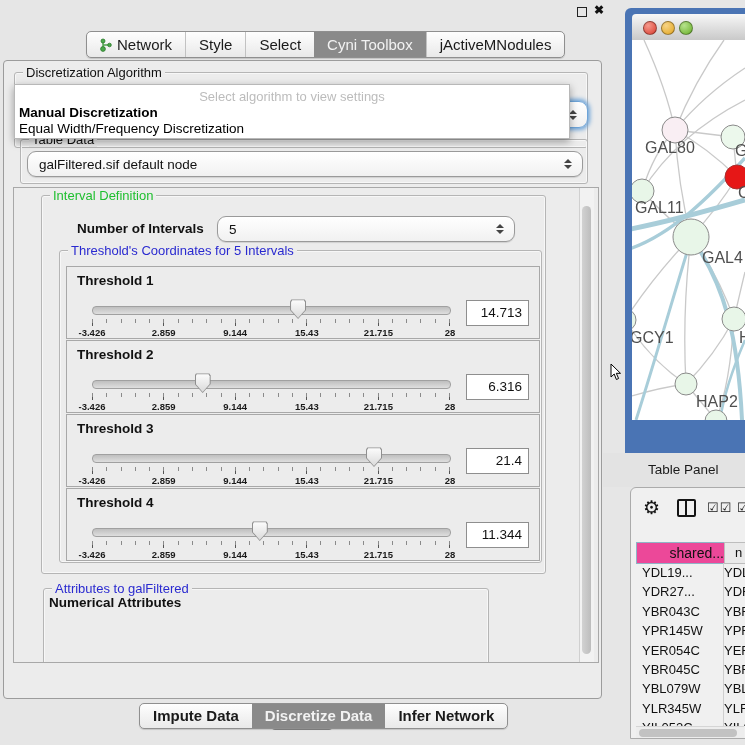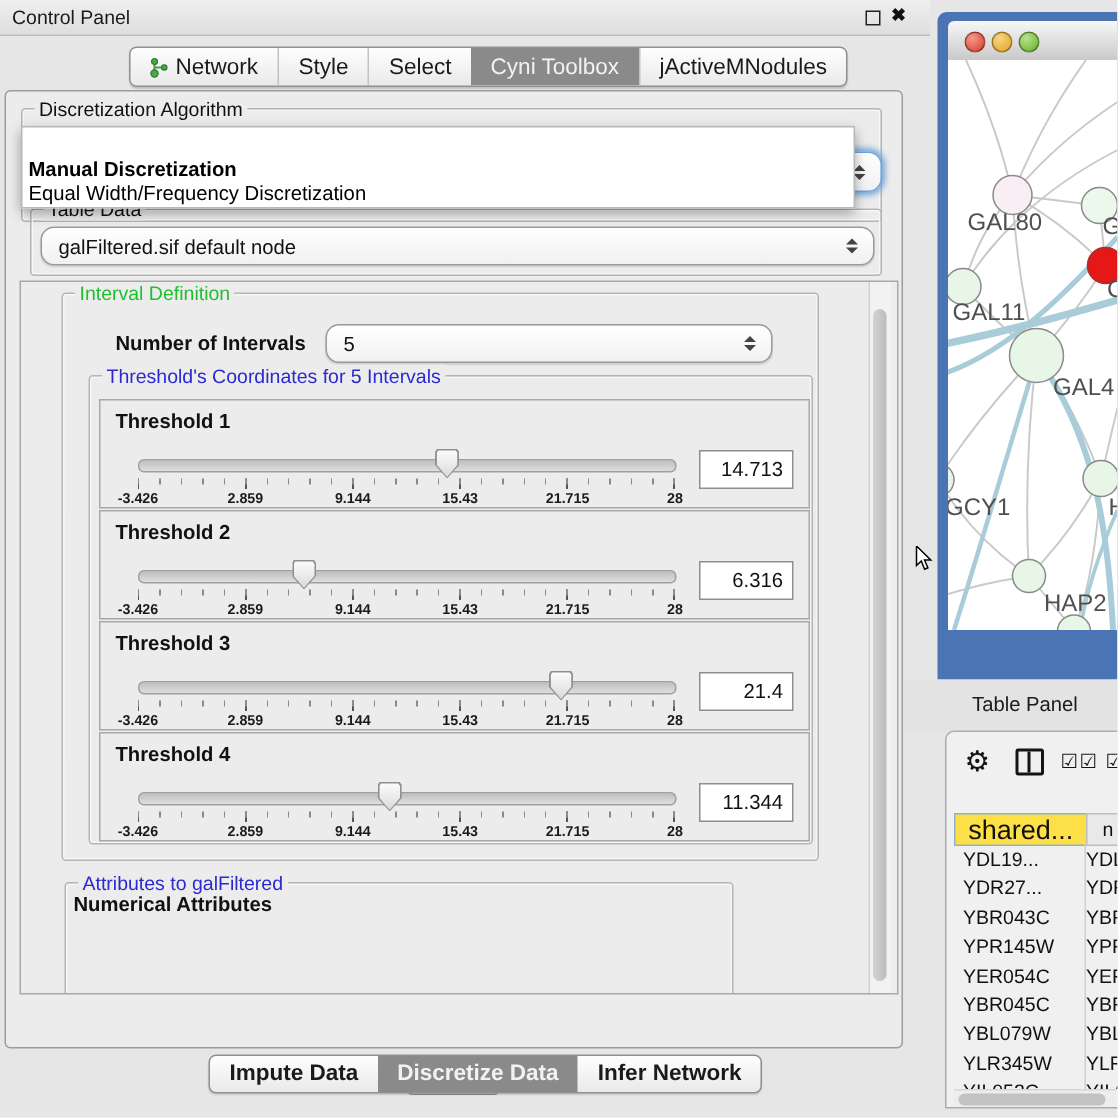--- a/index.html
+++ b/index.html
@@ -77,40 +77,37 @@
   
   .tp-bar{left:603px;top:453px;width:142px;height:34px;background:#e3e3e3;}
   .tp-bar .t{left:45px;top:9px;font-size:13.5px;color:#1a1a1a;}
   .tp-body{left:630px;top:487px;width:115px;height:250px;background:#f0f0f0;border:1px solid #ababab;
     border-radius:6px 0 0 0;overflow:hidden;}
   .gear{position:absolute;left:12px;top:8px;font-size:19px;color:#141414;}
   .colsic{position:absolute;left:46px;top:11px;width:15px;height:14px;border:2px solid #141414;border-radius:2px;}
   .colsic::after{content:"";position:absolute;left:6px;top:0;width:2px;height:14px;background:#141414;}
   .cks{position:absolute;top:12px;font-size:13px;color:#141414;letter-spacing:1px;}
   .th-row{position:absolute;left:5px;top:54px;width:130px;height:20px;}
-  .th-c1{position:absolute;left:0;top:0;width:87px;height:20px;background:#fde047;border:1px solid #8fb3c6;
-    text-align:center;line-height:20px;font-size:18px;}
+  .th-c1{position:absolute;left:0;top:0;width:87px;height:20px;background:#ec4899;border:1px solid #8fb3c6;
+    text-align:right;line-height:20px;font-size:14px;}
   .th-c2{position:absolute;left:88px;top:0;width:60px;height:20px;background:#e9e9e9;border:1px solid #bdbdbd;
     line-height:20px;font-size:13px;padding-left:10px;}
   .trows{position:absolute;left:5px;top:75px;width:130px;height:163px;overflow:hidden;font-size:13px;}
   .trow{height:19.4px;line-height:19.4px;white-space:nowrap;}
   .trow b1{display:inline-block;width:82px;padding-left:6px;font-weight:normal;}
   .coldiv{position:absolute;left:92px;top:75px;width:1px;height:163px;background:#cfcfcf;}
   .hscroll{position:absolute;left:5px;top:238px;width:108px;height:11px;background:#ededed;border-top:1px solid #d5d5d5;}
   .hthumb{position:absolute;left:3px;top:1.5px;width:98px;height:8px;border-radius:4px;background:#c2c2c2;}
   svg text{font-family:"Liberation Sans",sans-serif;}
 </style>
 </head>
 <body>
 
 <div id="screen">
 
-  <div class="abs titlebar">
-    <div class="abs t">Control Panel</div>
-  </div>
   <div class="abs float-ic"></div>
   <div class="abs close-ic">✖</div>
 
   <div class="abs tabgroup" style="left:86px;top:31px;">
     <div class="tab">
       <svg width="12" height="14" viewBox="0 0 12 14">
         <line x1="3" y1="3" x2="3" y2="11" stroke="#4aa04a" stroke-width="1.4"></line>
         <line x1="3" y1="7" x2="9" y2="7" stroke="#4aa04a" stroke-width="1.4"></line>
         <circle cx="3" cy="3" r="2" fill="#49a849" stroke="#2c7a2c" stroke-width="0.8"></circle>
         <circle cx="3" cy="11" r="2.4" fill="#49a849" stroke="#2c7a2c" stroke-width="0.8"></circle>
@@ -140,20 +137,21 @@
 
   <div class="combo focusring" style="left:27px;top:101px;width:559px;height:25px;z-index:10;">
     <span class="val"></span>
     <span class="updown">
         <i class="u"></i>
         <i class="d"></i>
       </span>
   </div>
 
   <div class="abs popup">
+    <div class="hint">Select algorithm to view settings</div>
     <div class="opt o0">Manual Discretization</div>
     <div class="opt o1">Equal Width/Frequency Discretization</div>
   </div>
 
   <div class="group" style="left:20px;top:139px;width:566px;height:43px;">
     <span class="gtitle">Table Data</span>
   </div>
   <div class="combo" style="left:27px;top:151px;width:554px;height:24px;">
     <span class="val">galFiltered.sif default node</span>
     <span class="updown">

